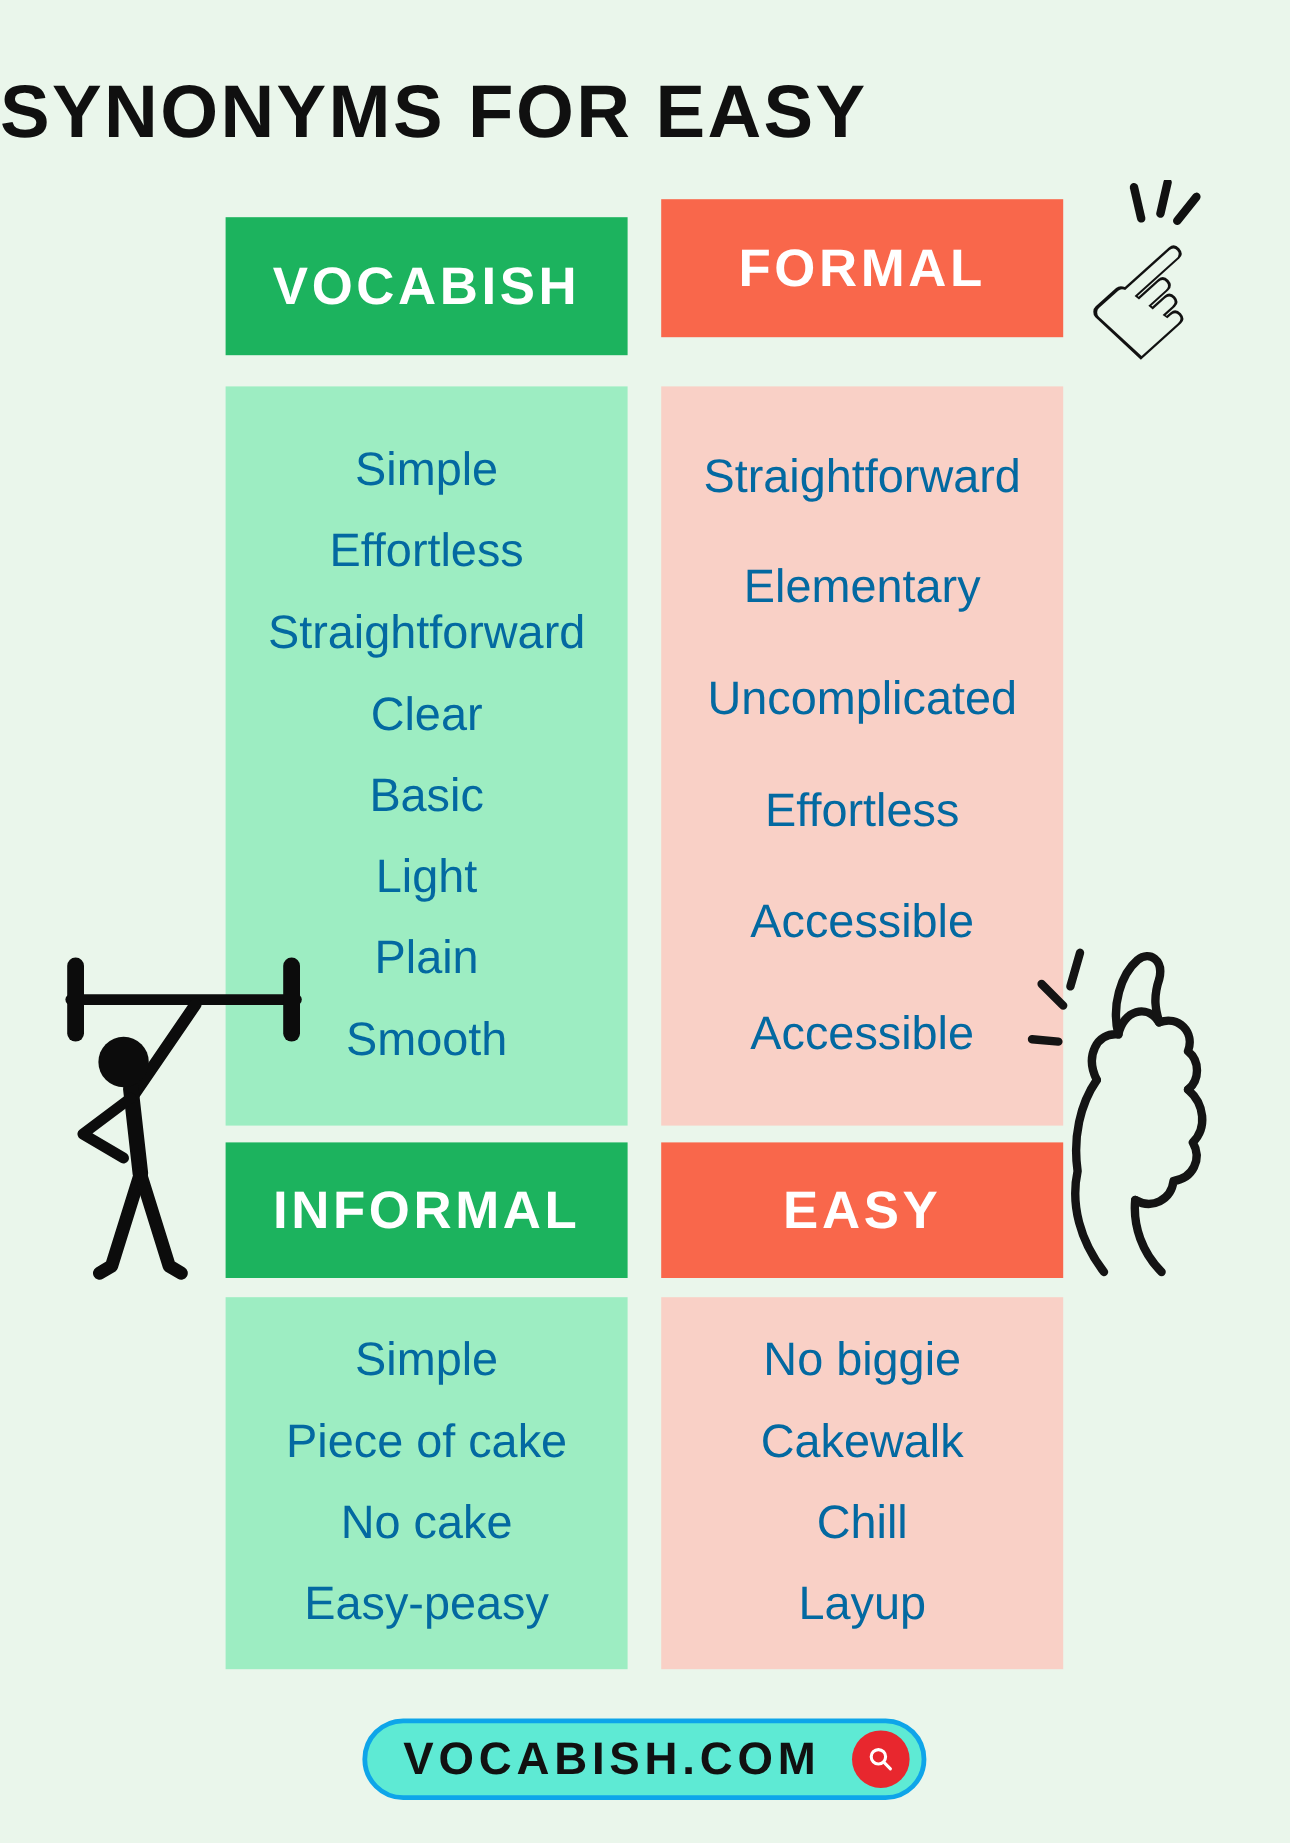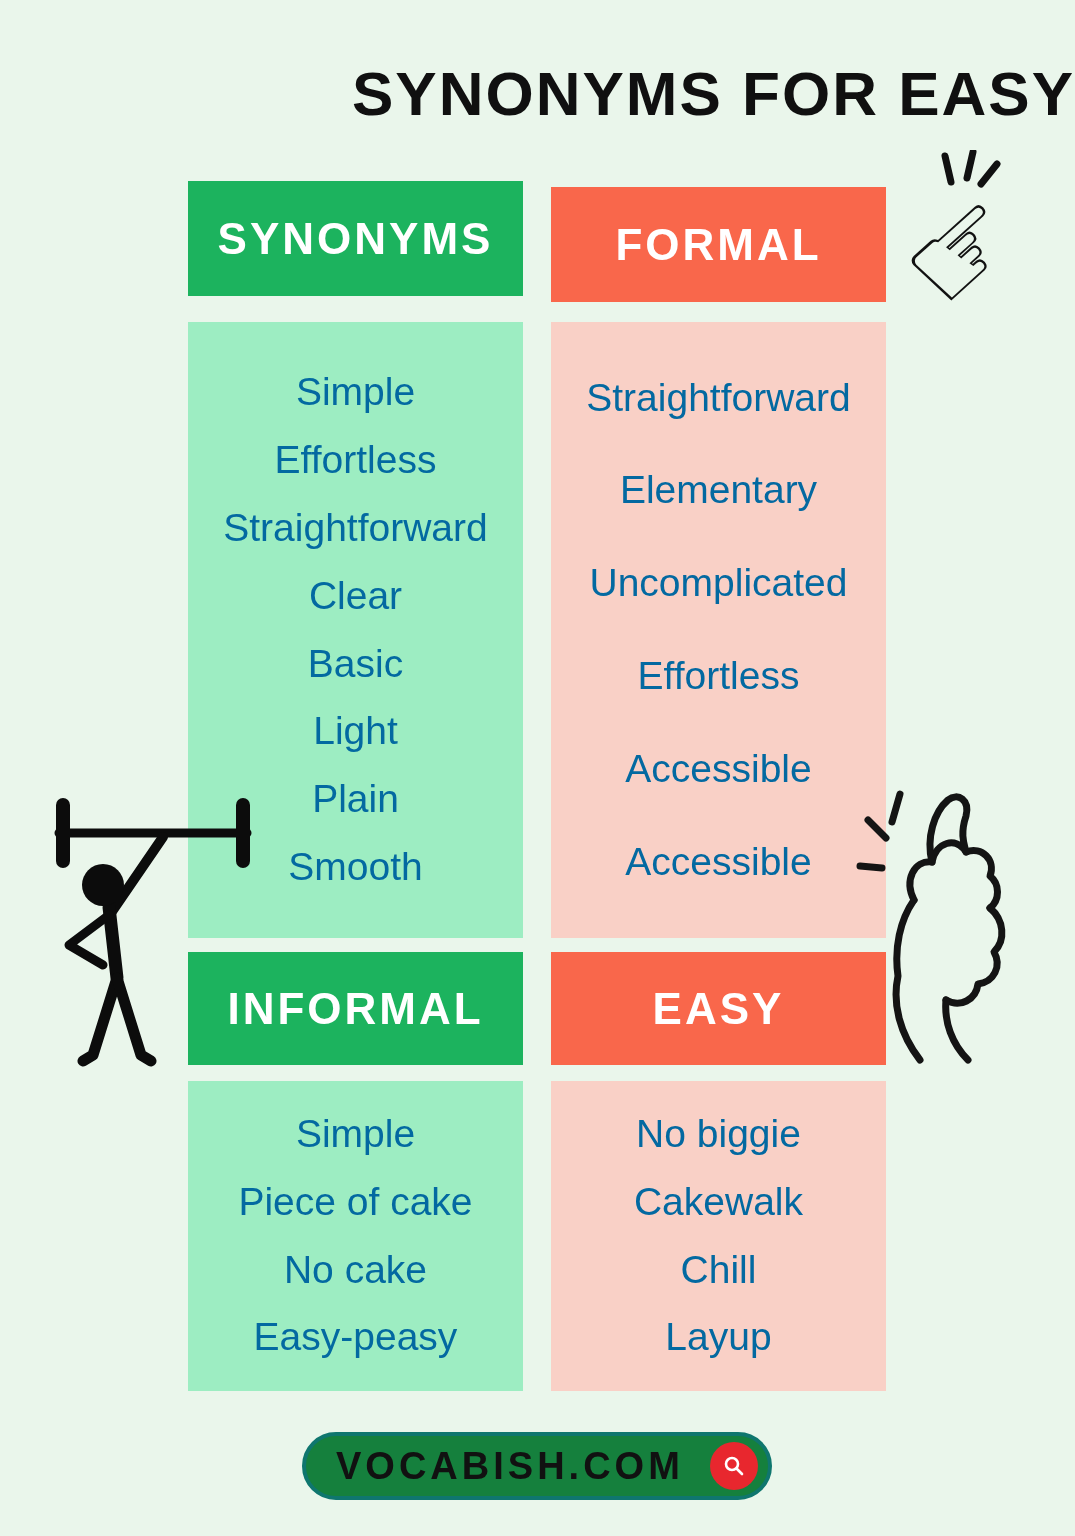--- a/index.html
+++ b/index.html
@@ -3,33 +3,33 @@
 <meta charset="utf-8">
 <style>
   html,body { margin:0; padding:0; background:#cfd8cf; }
   .poster {
     position:relative; width:1075px; height:1536px; margin:0 auto;
     background:#EAF6EB; overflow:hidden;
     font-family:"Liberation Sans","DejaVu Sans",sans-serif;
   }
   .title {
     position:absolute; top:58px; left:0; width:100%; margin:0;
-    text-align:right; font-size:62px; font-weight:900; letter-spacing:2px;
+    text-align:left; font-size:62px; font-weight:900; letter-spacing:2px;
     color:#101010;
   }
   
   .hdr {
     position:absolute; width:335px; height:115px;
     display:flex; align-items:center; justify-content:center;
     color:#ffffff; font-weight:800; font-size:44px; letter-spacing:3px;
   }
   .hdr.green  { background:#1CB35E; }
   .hdr.orange { background:#F9674B; }
   .hdr-synonyms { left:188px; top:181px; }
-  .hdr-formal   { left:551px; top:187px; }
+  .hdr-formal   { left:551px; top:166px; }
   .hdr-informal { left:188px; top:952px; height:113px; }
   .hdr-slang    { left:551px; top:952px; height:113px; }
   
   .panel {
     position:absolute; width:335px;
     display:flex; flex-direction:column; align-items:center; justify-content:center;
     color:#0369a1; font-size:39px; text-align:center;
   }
   .panel.green { background:#9DEDC2; }
   .panel.pink  { background:#F9D0C6; }
@@ -44,22 +44,22 @@
     position:absolute; left:10px; top:38px; display:block; line-height:1;
     font-family:"DejaVu Sans",sans-serif; font-size:125px; color:#111;
     transform:rotate(-42deg); transform-origin:50% 50%;
   }
   .point-burst { position:absolute; left:40px; top:0; }
   .icon-lifter { position:absolute; left:45px; top:793px; }
   .icon-snap   { position:absolute; left:848px; top:772px; }
   
   .footer-pill {
     position:absolute; left:302px; top:1432px; width:470px; height:68px;
-    box-sizing:border-box; background:#15803d;
-    border:4px solid #0f766e; border-radius:40px;
+    box-sizing:border-box; background:#5eead4;
+    border:4px solid #0ea5e9; border-radius:40px;
     display:flex; align-items:center; justify-content:space-between;
     padding:0 10px 0 30px;
   }
   .site-label { font-size:38px; font-weight:700; letter-spacing:4px; color:#111; }
   .search-circle {
     width:48px; height:48px; border-radius:50%; background:#E8272E;
     display:flex; align-items:center; justify-content:center; flex:0 0 auto;
   }
 </style>
 </head>
@@ -74,21 +74,21 @@
       <g stroke="#111" stroke-width="7" stroke-linecap="round" fill="none">
         <path d="M10 6 L16 32"></path>
         <path d="M38 2 L32 28"></path>
         <path d="M62 14 L46 34"></path>
       </g>
     </svg>
     <span class="point-glyph">☞</span>
   </div>
 
   <div class="hdr green hdr-synonyms">
-    <span>SYNONYMS</span>
+    <span>VOCABISH</span>
   </div>
   <div class="hdr orange hdr-formal">
     <span>FORMAL</span>
   </div>
 
   <div class="panel green panel-synonyms">
     <div class="word">Simple</div>
     <div class="word">Effortless</div>
     <div class="word">Straightforward</div>
     <div class="word">Clear</div>

